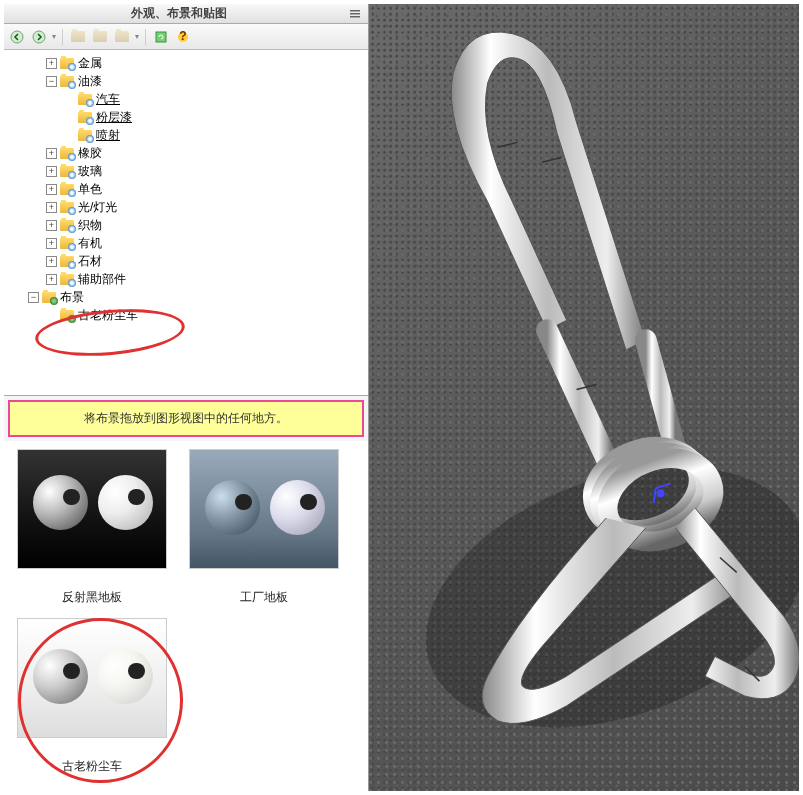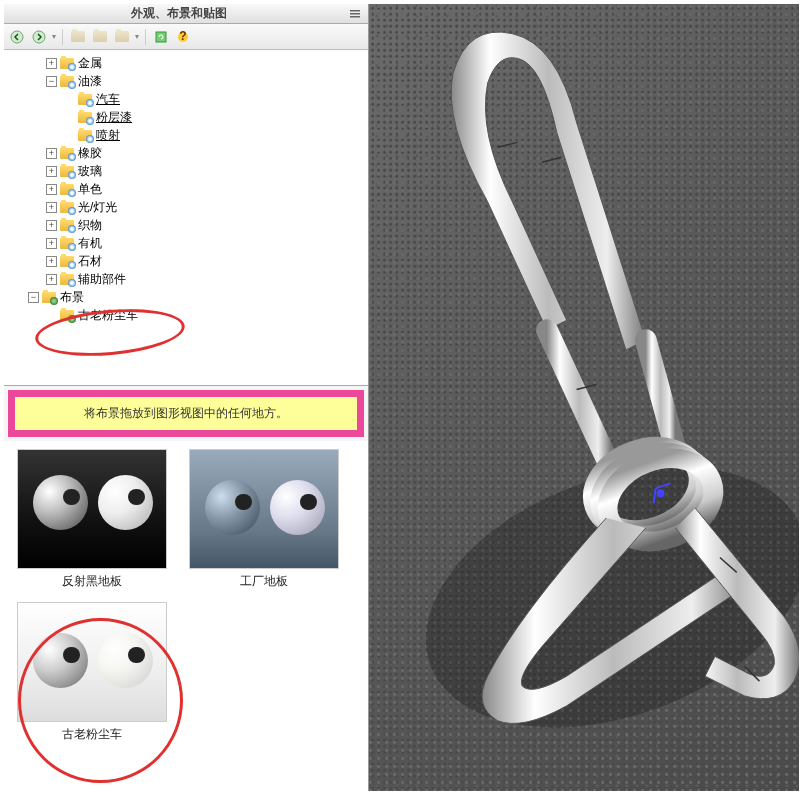--- a/index.html
+++ b/index.html
@@ -24,26 +24,26 @@
 .tree-icon { width: 16px; height: 14px; margin-right: 3px; display: flex; align-items: center; justify-content: center; }
 .tree-label { color: #000; }
 .tree-label.selected { background: #3399ff; color: #fff; padding: 0 2px; }
 .ind-1 { padding-left: 22px; }
 .ind-2 { padding-left: 40px; }
 .ind-3 { padding-left: 58px; text-decoration: underline; }
 
 .red-circle1 { position: absolute; left: 35px; top: 310px; width: 150px; height: 45px; border: 3px solid #e03030; border-radius: 50%; pointer-events: none; transform: rotate(-5deg); }
 .red-circle2 { position: absolute; left: 18px; top: 618px; width: 165px; height: 165px; border: 3px solid #e03030; border-radius: 50%; pointer-events: none; }
 
-.hint-bar { background: #ffff99; border: 7px solid #ec4899; padding: 8px 6px; margin: 4px; text-align: center; color: #333; }
+.hint-bar { background: #ffff99; border: 2px solid #ec4899; padding: 8px 6px; margin: 4px; text-align: center; color: #333; }
 
 .thumb-area { background: #fff; padding: 8px; overflow-y: auto; height: 350px; display: flex; flex-wrap: wrap; gap: 12px; align-content: flex-start; }
 .thumb-item { width: 160px; display: flex; flex-direction: column; align-items: center; }
 .thumb-img { width: 150px; height: 120px; background: #888; border: 1px solid #ccc; position: relative; overflow: hidden; }
-.thumb-label { margin-top: 4px; color: #222; }
+.thumb-label { margin-top: 20px; color: #222; }
 
 .sphere { position: absolute; border-radius: 50%; }
 .sphere::after { content: ''; position: absolute; width: 30%; height: 30%; background: #222; border-radius: 50%; right: 15%; top: 25%; }
 
 .viewport { flex: 1; background: #555; position: relative; overflow: hidden; }
 .texture-bg { position: absolute; inset: 0; background: 
   radial-gradient(circle at 20% 30%, #6a6a6a 1px, transparent 2px),
   radial-gradient(circle at 60% 70%, #4a4a4a 1px, transparent 2px),
   radial-gradient(circle at 80% 20%, #5a5a5a 1px, transparent 2px),
   linear-gradient(135deg, #6b6b6b 0%, #585858 50%, #4a4a4a 100%);

